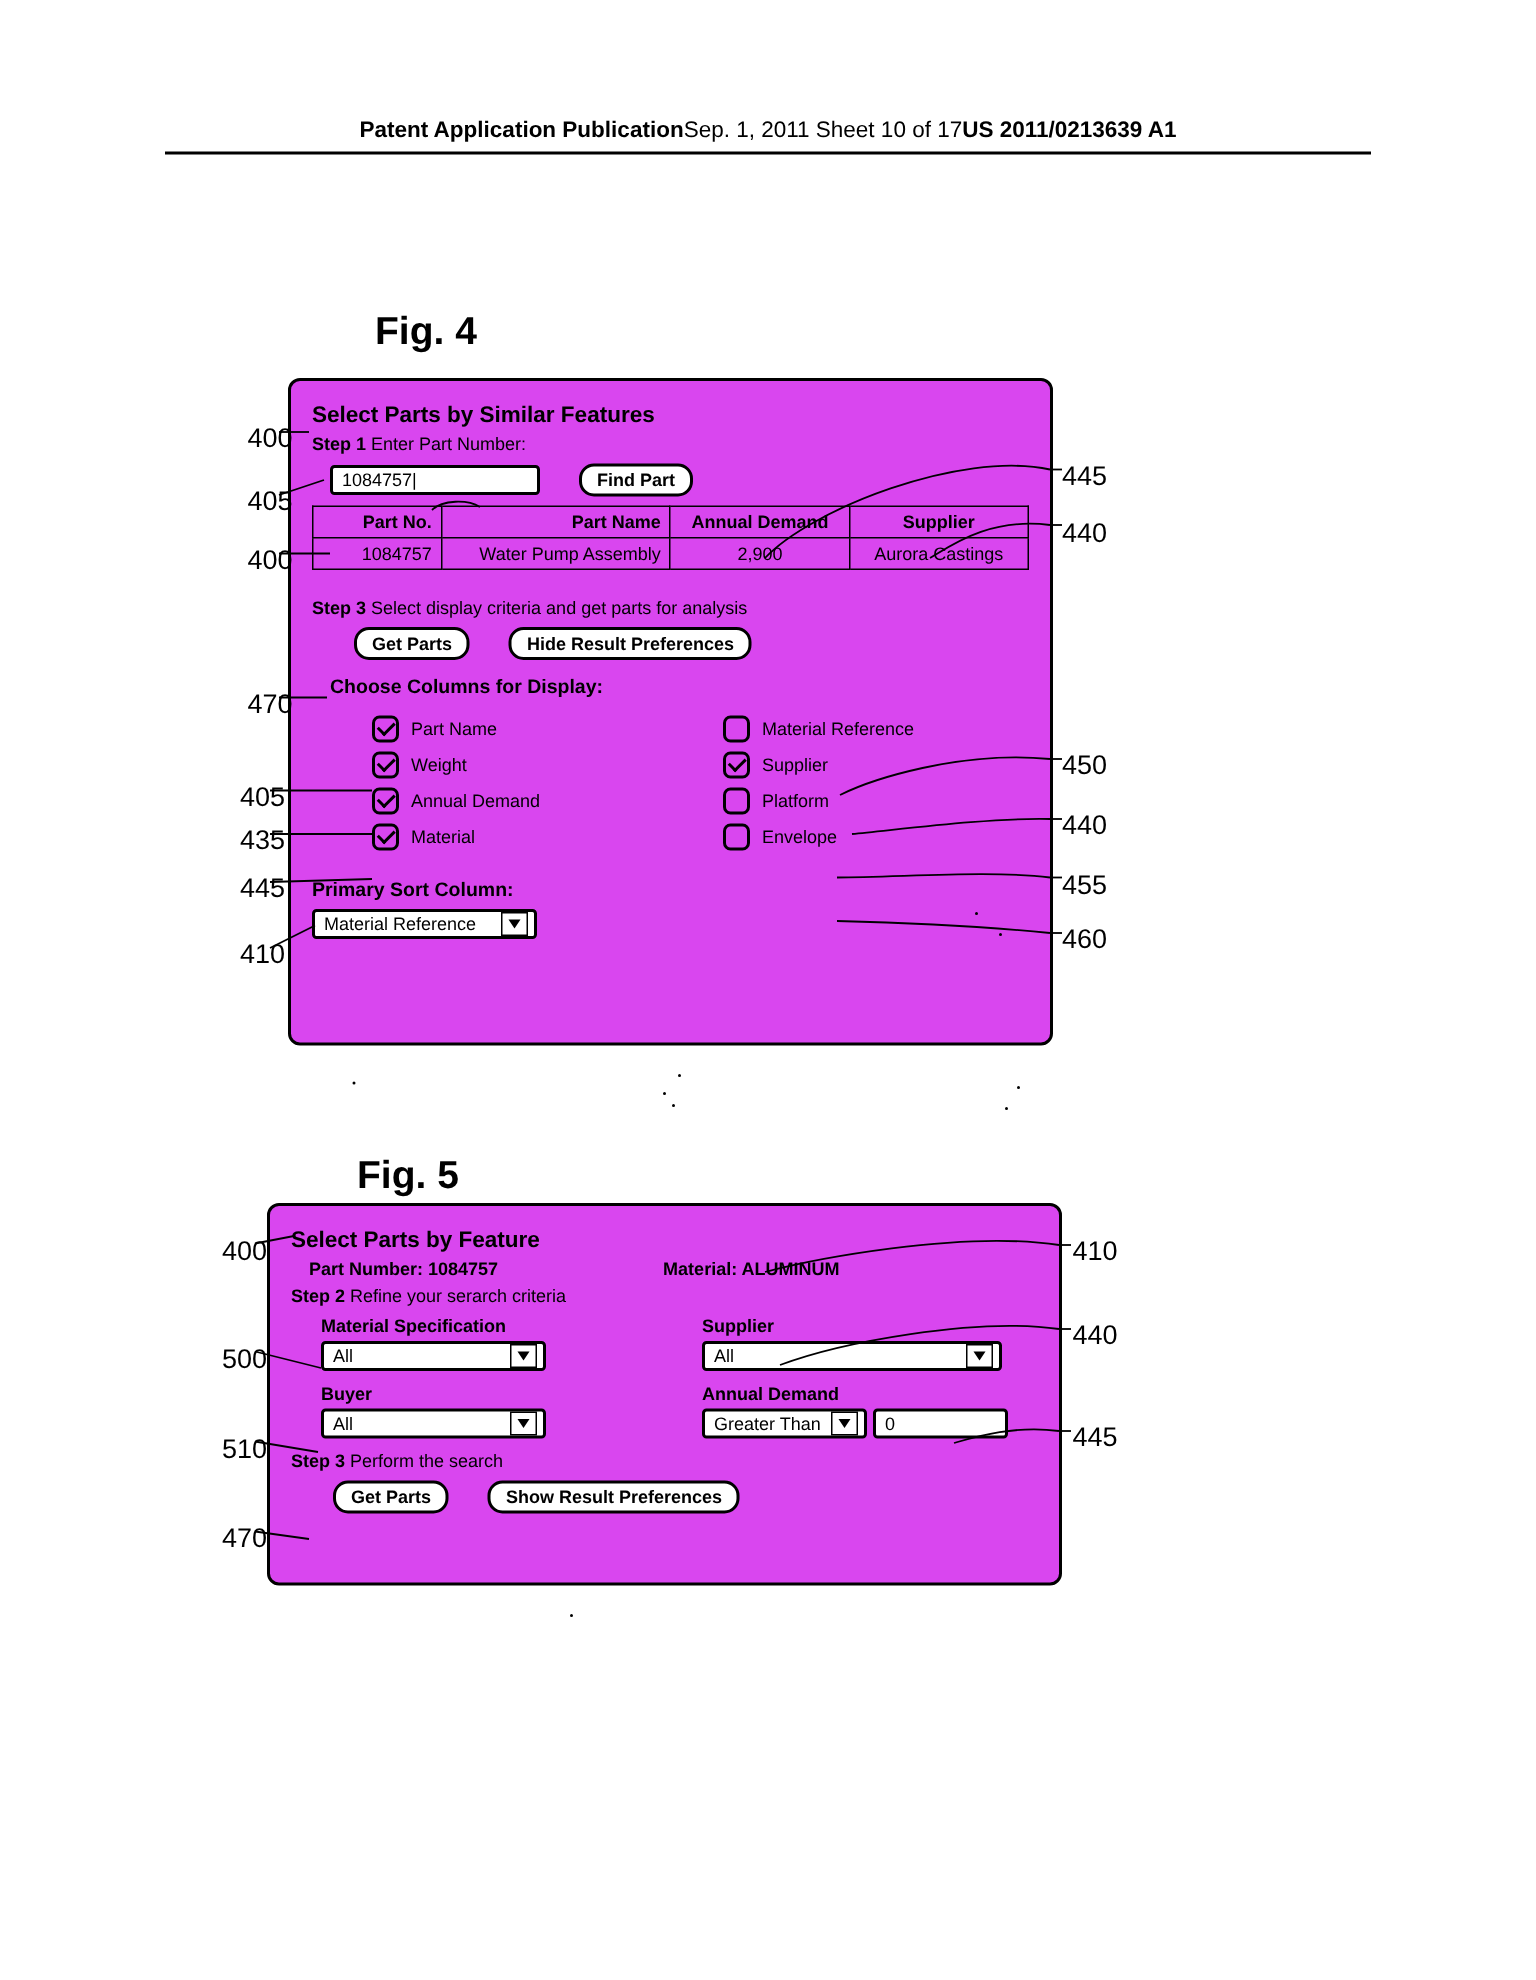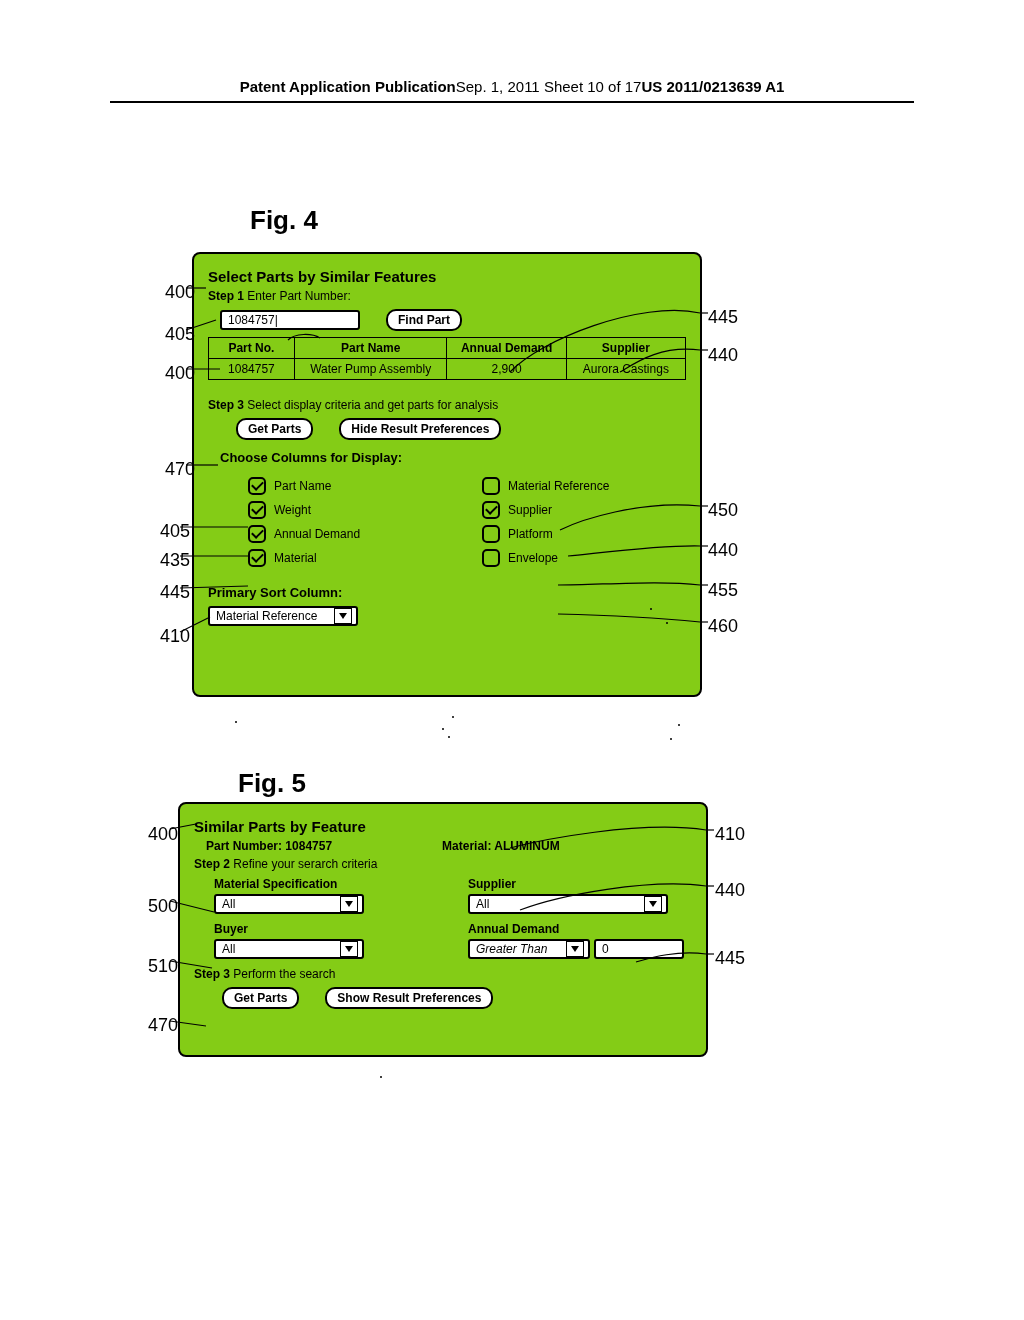--- a/index.html
+++ b/index.html
@@ -36,21 +36,21 @@
     font-size: 26px;
   }
   .fig4-label { top: 205px; left: 250px; }
   .fig5-label { top: 768px; left: 238px; }
 
   
   .panel {
     position: absolute;
     border: 2px solid #000;
     border-radius: 8px;
-    background: #84cc16;
+    background: #d946ef;
     box-sizing: border-box;
     padding: 10px 14px 14px 14px;
   }
   .panel4 { top: 252px; left: 192px; width: 510px; height: 445px; }
   .panel5 { top: 802px; left: 178px; width: 530px; height: 255px; }
 
   .title {
     font-weight: bold;
     font-size: 15px;
     margin: 4px 0 4px 0;
@@ -91,21 +91,21 @@
   
   table.t {
     border-collapse: collapse;
     margin: 6px 0 10px 0;
     width: 100%;
     font-size: 12px;
   }
   table.t th, table.t td {
     border: 1.5px solid #000;
     padding: 3px 6px;
-    text-align: center;
+    text-align: right;
   }
   table.t th { font-weight: bold; }
   table.t th.c, table.t td.c { text-align: center; }
 
   .subhead {
     font-weight: bold;
     font-size: 13px;
     margin: 6px 0 6px 0;
   }
   .cols2 {
@@ -291,21 +291,21 @@
               <span class="arrow-down"></span>
             </span>
         </span>
       </div>
     </div>
   </div>
 
   <div class="fig-label fig5-label">Fig. 5</div>
 
   <div class="panel panel5">
-    <div class="title">Similar Parts by Feature</div>
+    <div class="title">Select Parts by Feature</div>
     <div class="row step" style="font-weight:bold; margin-left:12px; gap:30px; margin-bottom:4px;">
       <span>
         <span>Part Number:</span>
         <span>1084757</span>
       </span>
       <span style="margin-left:80px;">
         <span>Material:</span>
         <span>ALUMINUM</span>
       </span>
     </div>
@@ -333,21 +333,21 @@
       <div class="col">
         <div style="font-size:12px; font-weight:bold; margin-bottom:3px;">Supplier</div>
         <span class="select" style="width:200px;">
           <span>All</span>
           <span class="arrow-box">
               <span class="arrow-down"></span>
             </span>
         </span>
         <div style="font-size:12px; font-weight:bold; margin:8px 0 3px 0;">Annual Demand</div>
         <div class="row" style="gap:4px;">
-          <span class="select" style="width:122px;font-style:italic;">
+          <span class="select" style="width:110px;">
             <span>Greater Than</span>
             <span class="arrow-box">
                 <span class="arrow-down"></span>
               </span>
           </span>
           <span class="input-box" style="width:90px;">0</span>
         </div>
       </div>
     </div>
     <div class="step" style="margin-top:8px;">

